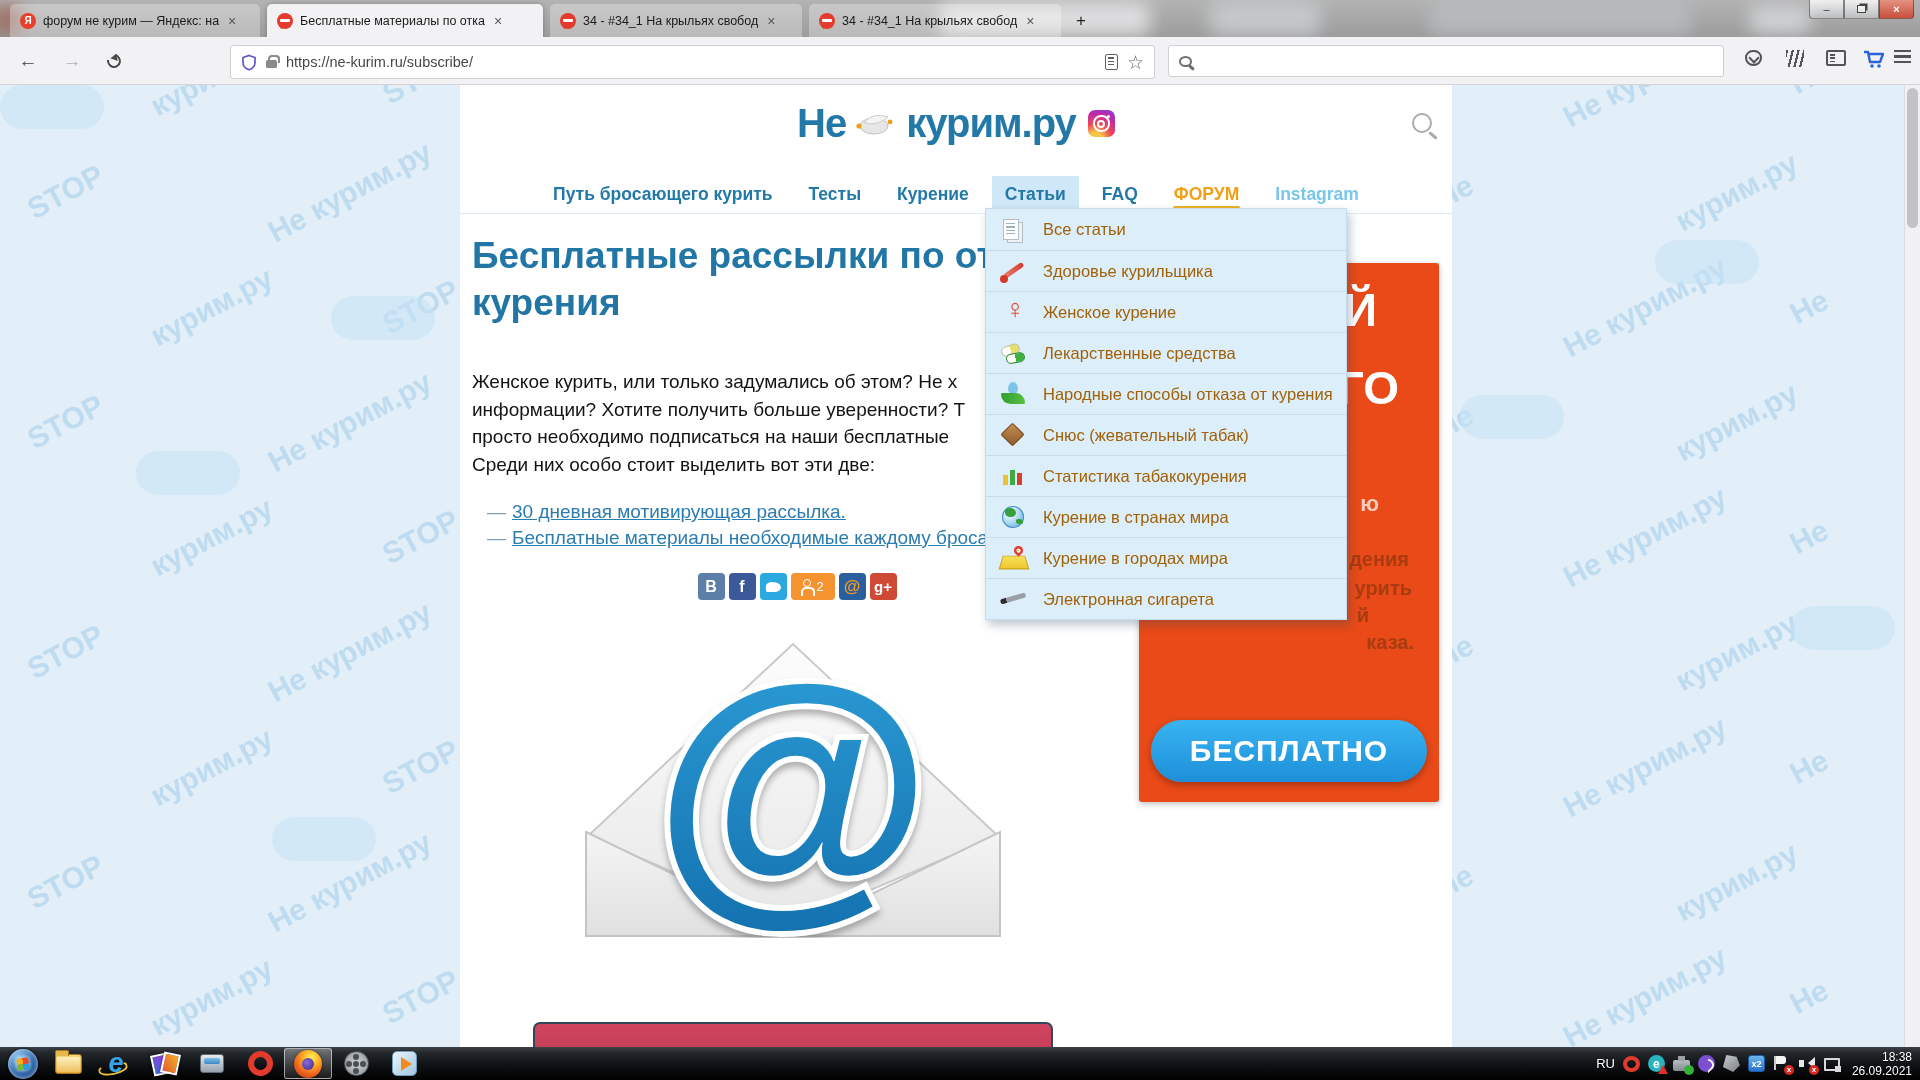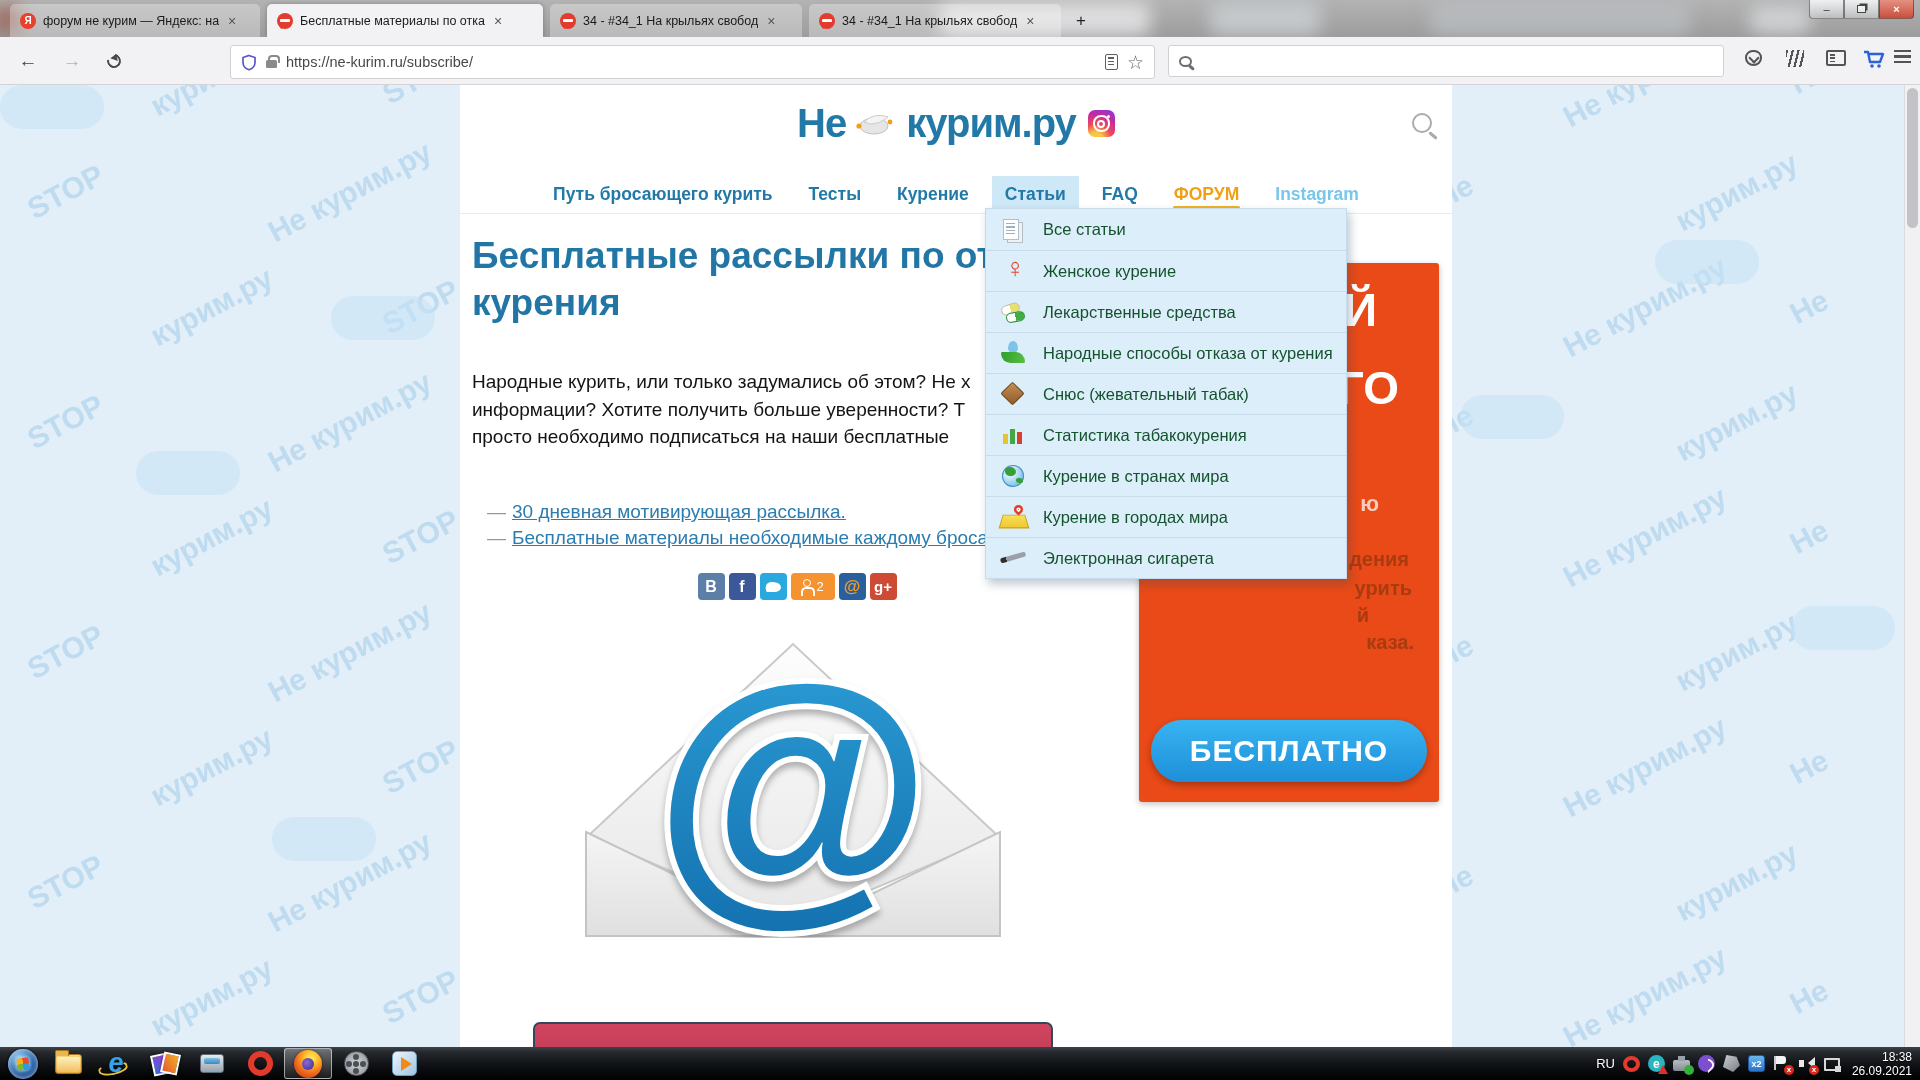--- a/index.html
+++ b/index.html
@@ -100,21 +100,21 @@
   .sh-mail{background:#2a5f9e;color:#f59a22;font-size:17px;}
   .sh-gp{background:#cf4a35;font-size:15px;}
 
   .envelope{position:absolute;left:116px;top:533px;width:434px;height:320px;}
   .subscribe-btn{position:absolute;left:73px;top:937px;width:520px;height:44px;background:linear-gradient(#cf4560,#c23a55);border:2px solid #33465a;border-radius:7px;}
 
   
   .dropdown{position:absolute;left:985px;top:123px;width:362px;background:#dceef9;border:1px solid #c6dcec;box-shadow:3px 5px 9px rgba(40,70,95,.3);z-index:30;}
   .dd-item{display:flex;align-items:center;gap:17px;height:41px;padding-left:14px;}
   .dd-item + .dd-item{border-top:1px solid #c8dcec;}
-  .dd-label{font-size:16.5px;color:#14532d;}
+  .dd-label{font-size:16.5px;color:#a16207;}
   .ic{width:26px;height:26px;position:relative;flex:0 0 26px;}
   .ic-articles::before{content:"";position:absolute;left:3px;top:2px;width:14px;height:19px;background:#fff;border:1px solid #b4bec6;box-shadow:4px 3px 0 -1px #eef2f5,4px 3px 0 0 #b4bec6;}
   .ic-articles::after{content:"";position:absolute;left:6px;top:6px;width:9px;height:11px;background:repeating-linear-gradient(#9db0bd 0 1.5px,transparent 1.5px 3.5px);}
   .ic-thermo::before{content:"";position:absolute;left:2px;top:10px;width:23px;height:5px;border-radius:3px;background:linear-gradient(90deg,#e98074,#d33a2c);transform:rotate(-35deg);}
   .ic-thermo::after{content:"";position:absolute;left:0;top:17px;width:8px;height:8px;border-radius:50%;background:#d33a2c;}
   .ic-female::before{content:"\2640";position:absolute;left:5px;top:-3px;color:#e2492f;font-size:27px;font-weight:bold;line-height:27px;}
   .ic-meds::before{content:"";position:absolute;left:1px;top:5px;width:17px;height:8px;border-radius:5px;background:linear-gradient(90deg,#fff 50%,#e8e06a 50%);border:1px solid #c3bd90;transform:rotate(-18deg);}
   .ic-meds::after{content:"";position:absolute;left:6px;top:13px;width:17px;height:8px;border-radius:5px;background:linear-gradient(90deg,#fff 50%,#3faf3f 50%);border:1px solid #2f8f2f;transform:rotate(-10deg);}
   .ic-book::before{content:"";position:absolute;left:4px;top:7px;width:20px;height:14px;background:linear-gradient(#fdf6dc,#f1dfa4);border:1px solid #d3bb6c;border-radius:2px 4px 4px 2px;}
   .ic-book::after{content:"";position:absolute;left:0px;top:14px;width:13px;height:5px;background:#e8503a;border-radius:2px;transform:rotate(26deg);box-shadow:-1px -7px 0 -1px #f2a12a;}
@@ -417,23 +417,24 @@
             <span>Instagram</span>
           </div>
         </div>
       <div class="nav-divider"></div>
 
       <div class="headline h-l1">Бесплатные рассылки по от</div>
       <div class="headline h-l2">курения</div>
 
       <div class="paragraph">
 
-      <div class="p-line">Народные курить, или только задумались об этом? Не х</div>
+      <div class="p-line">Женское курить, или только задумались об этом? Не х</div>
           <div class="p-line">информации? Хотите получить больше уверенности? Т</div>
           <div class="p-line">просто необходимо подписаться на наши бесплатные</div>
+          <div class="p-line">Среди них особо стоит выделить вот эти две:</div>
         </div>
 
       <div class="linklist">
 
           <div class="link-line"><span class="link-dash">—</span><span class="link-a">30 дневная мотивирующая рассылка.</span></div>
 
           <div class="link-line"><span class="link-dash">—</span><span class="link-a">Бесплатные материалы необходимые каждому бросающ</span></div>
         </div>
 
       <div class="share-row">
@@ -487,20 +488,24 @@
       <div class="ad-btn">БЕСПЛАТНО</div>
     </div>
 
     <div class="dropdown">
 
         <div class="dd-item">
           <span class="ic ic-articles"></span>
           <span class="dd-label">Все статьи</span>
         </div>
 
+        <div class="dd-item">
+          <span class="ic ic-thermo"></span>
+          <span class="dd-label">Здоровье курильщика</span>
+        </div>
 
         <div class="dd-item">
           <span class="ic ic-female"></span>
           <span class="dd-label">Женское курение</span>
         </div>
 
         <div class="dd-item">
           <span class="ic ic-meds"></span>
           <span class="dd-label">Лекарственные средства</span>
         </div>

